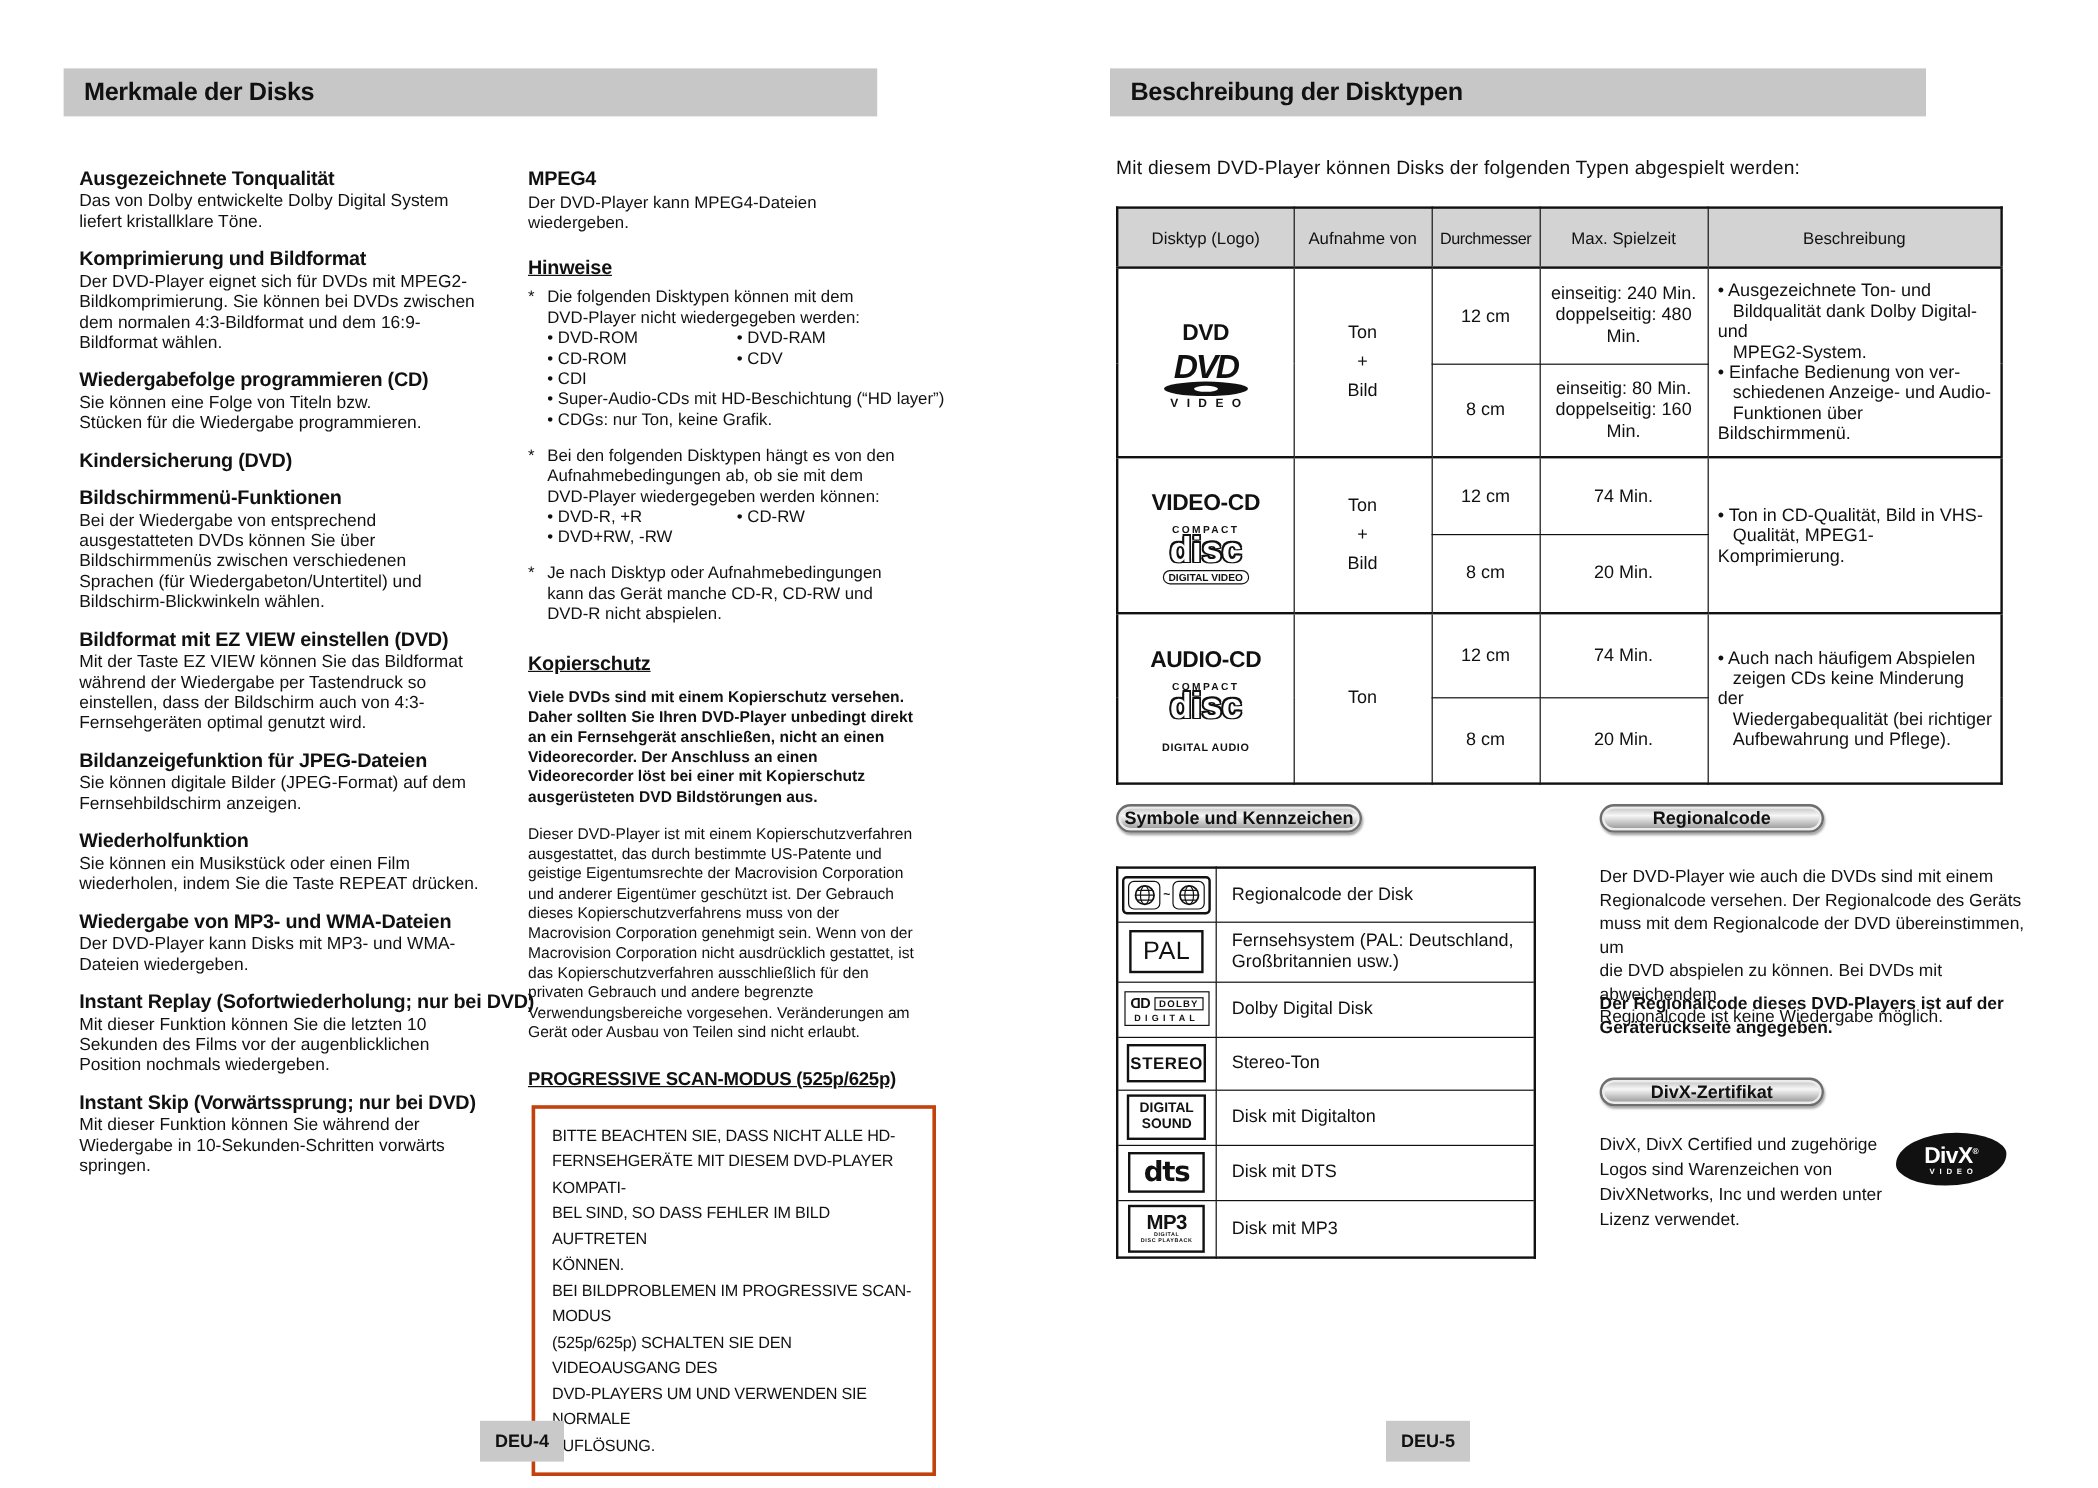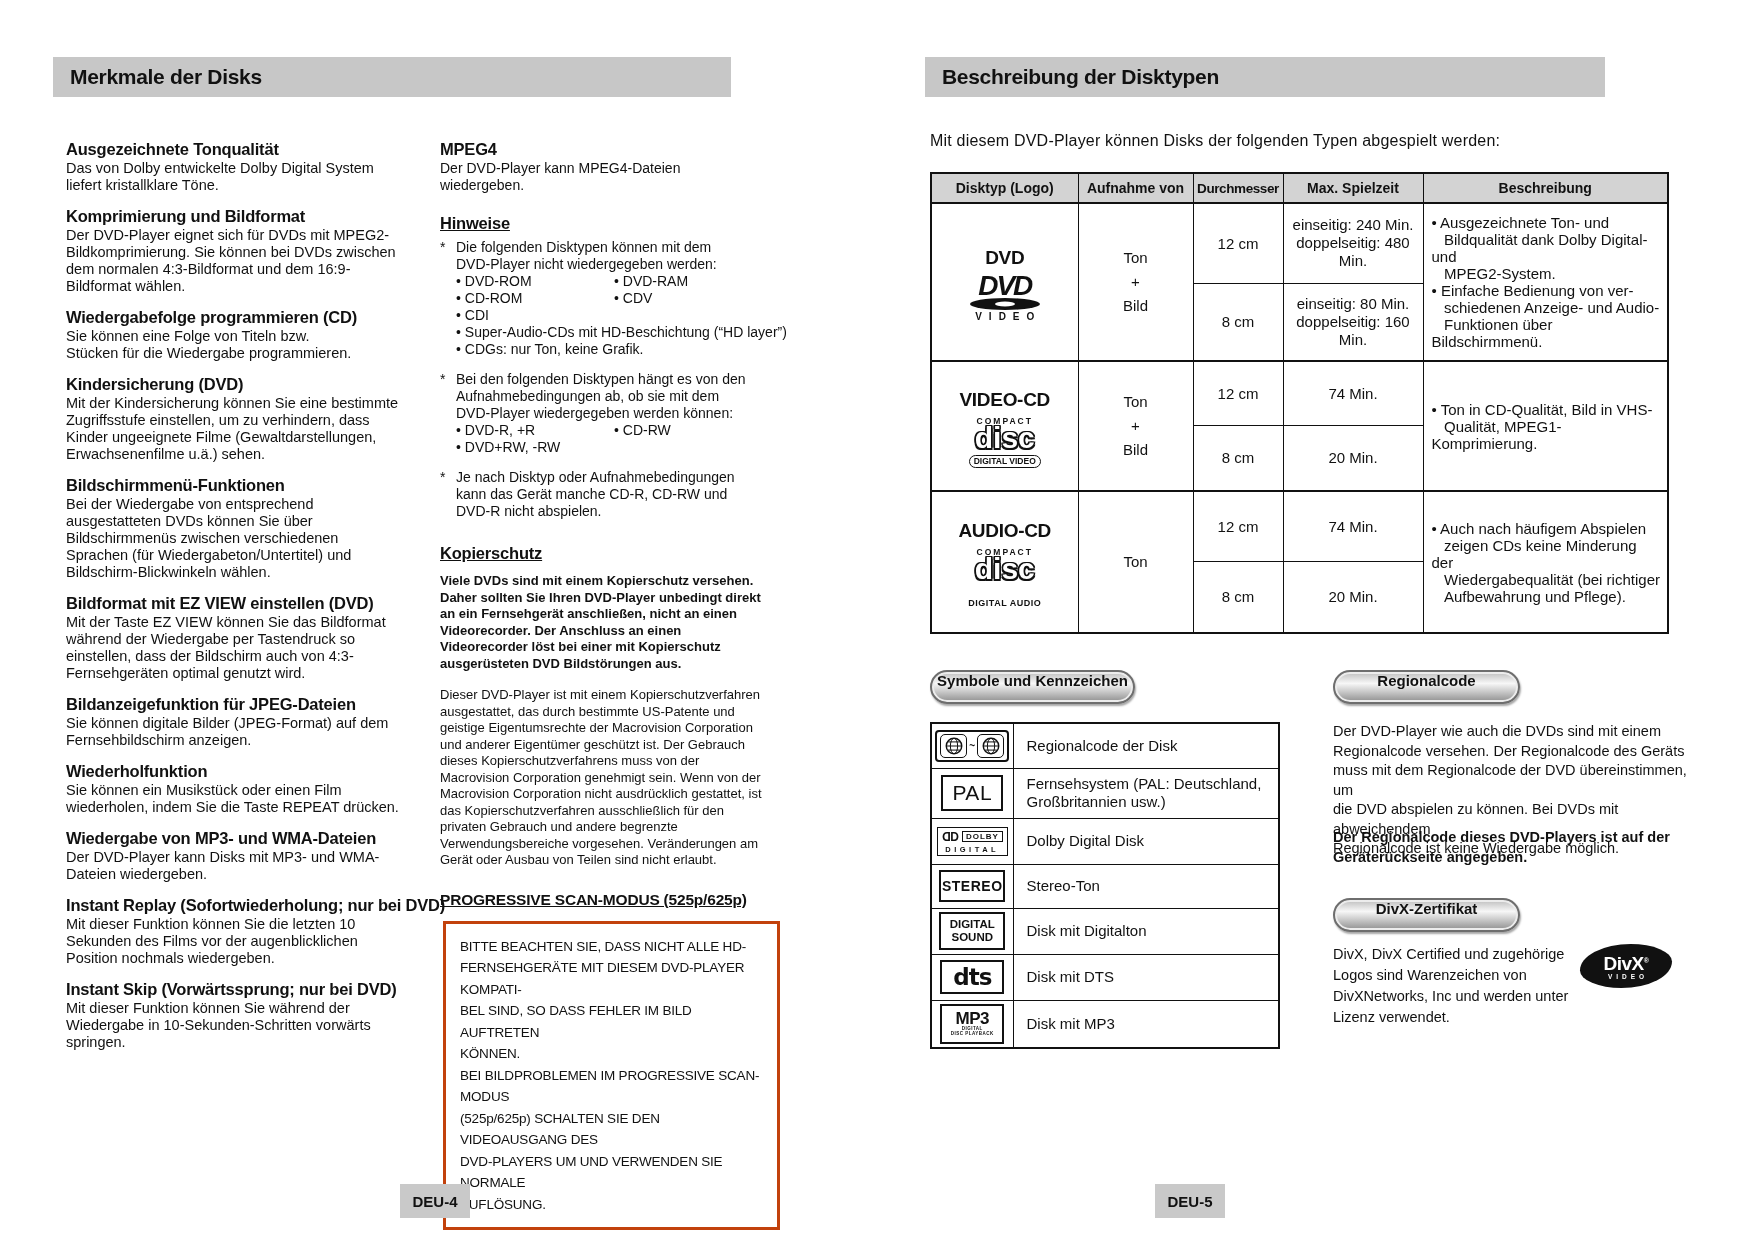--- a/index.html
+++ b/index.html
@@ -33,21 +33,21 @@
              font-size:13.5px; line-height:21.5px; letter-spacing:-0.2px; }
 
   
   .pagebox { background:#c9c9c9; width:70px; height:34px; display:flex; align-items:center; justify-content:center;
              font-size:15px; font-weight:bold; }
 
   
   table.disc { border-collapse:collapse; table-layout:fixed; width:737px; }
   table.disc th, table.disc td { border:1px solid #111; padding:2px 4px; box-sizing:border-box; }
   table.disc { border:2px solid #111; }
-  table.disc th { background:#d3d3d3; font-size:14px; font-weight:bold; height:30px; padding:6px 0; }
+  table.disc th { background:#d3d3d3; font-size:14px; font-weight:normal; height:30px; padding:16px 0; }
   table.disc td { text-align:center; vertical-align:middle; font-size:15px; }
   table.disc th.narrow { font-size:13.5px; letter-spacing:-0.4px; }
   table.disc tr.group-start td { border-top:2px solid #111; }
   table.disc th { border-bottom:2px solid #111; }
   td.desc { text-align:left !important; font-size:13.5px; line-height:17px; padding:6px 6px 6px 8px !important; vertical-align:middle; }
   td.timecell { font-size:13px; line-height:18px; }
   .disctype { font-size:19px; font-weight:bold; letter-spacing:-0.3px; margin:4px 0 6px 0; }
   .tonbild { font-size:15px; line-height:24px; }
 
   
@@ -60,24 +60,24 @@
 
   
   .cdlogo { line-height:1; margin-top:2px; }
   .cdtop { font-size:8.5px; font-weight:bold; letter-spacing:2px; }
   .cdmain { font-size:30px; font-weight:900; letter-spacing:0px; color:#fff; line-height:26px;
             text-shadow:-1.5px -1.5px 0 #111, 1.5px -1.5px 0 #111, -1.5px 1.5px 0 #111, 1.5px 1.5px 0 #111, 0 -1.5px 0 #111, 0 1.5px 0 #111, -1.5px 0 0 #111, 1.5px 0 0 #111; }
   .cdsub-box { display:inline-block; border:1.5px solid #111; border-radius:7px; font-size:8.5px; font-weight:bold; padding:1px 4px; margin-top:2px; }
   .cdsub-plain { font-size:9px; font-weight:bold; letter-spacing:0.5px; margin-top:17px; }
 
   
-  .pill { border-radius:999px; border:2px solid #6e6e6e; height:34px; box-sizing:border-box;
+  .pill { border-radius:999px; border:2px solid #6e6e6e; height:24px; box-sizing:border-box;
           background:linear-gradient(180deg,#bdbdbd 0%, #f7f7f7 38%, #8f8f8f 100%);
           box-shadow:inset 0 0 0 2px #ececec, 1px 2px 2px rgba(0,0,0,0.35);
-          display:flex; align-items:flex-start; justify-content:center; }
+          display:flex; align-items:center; justify-content:center; }
   .pill span { font-size:15px; font-weight:bold; }
 
   
   table.symtab { border-collapse:collapse; table-layout:fixed; width:350px; border:2px solid #111; }
   table.symtab td { border:1px solid #111; box-sizing:border-box; }
   td.symicon { width:82px; text-align:center; vertical-align:middle; }
   td.symlabel { font-size:15px; line-height:18px; padding-left:13px; vertical-align:middle; }
   .sym-box { display:inline-flex; align-items:center; justify-content:center; border:2px solid #111; background:#fff; }
   .pal-box { width:58px; height:32px; font-size:21px; letter-spacing:0.5px; font-weight:normal; }
   .stereo-box { width:62px; height:28px; font-size:14px; font-weight:bold; letter-spacing:0.5px; }
@@ -131,24 +131,20 @@
 dem normalen 4:3-Bildformat und dem 16:9-
 Bildformat wählen.</div>
     </div>
     <div class="feature">
       <div class="ftitle">Wiedergabefolge programmieren (CD)</div>
       <div class="fbody pre">Sie können eine Folge von Titeln bzw.
 Stücken für die Wiedergabe programmieren.</div>
     </div>
     <div class="feature">
       <div class="ftitle">Kindersicherung (DVD)</div>
-      <div class="fbody pre">Mit der Kindersicherung können Sie eine bestimmte
-Zugriffsstufe einstellen, um zu verhindern, dass
-Kinder ungeeignete Filme (Gewaltdarstellungen,
-Erwachsenenfilme u.ä.) sehen.</div>
     </div>
     <div class="feature">
       <div class="ftitle">Bildschirmmenü-Funktionen</div>
       <div class="fbody pre">Bei der Wiedergabe von entsprechend
 ausgestatteten DVDs können Sie über
 Bildschirmmenüs zwischen verschiedenen
 Sprachen (für Wiedergabeton/Untertitel) und
 Bildschirm-Blickwinkeln wählen.</div>
     </div>
     <div class="feature">

